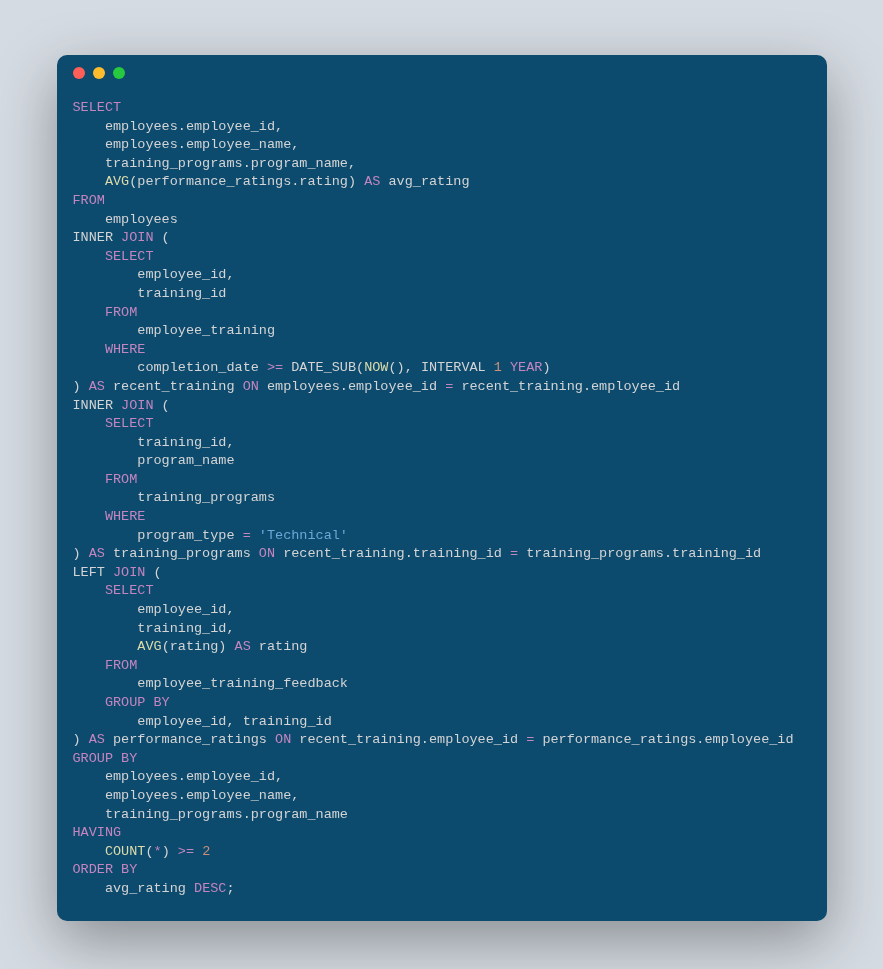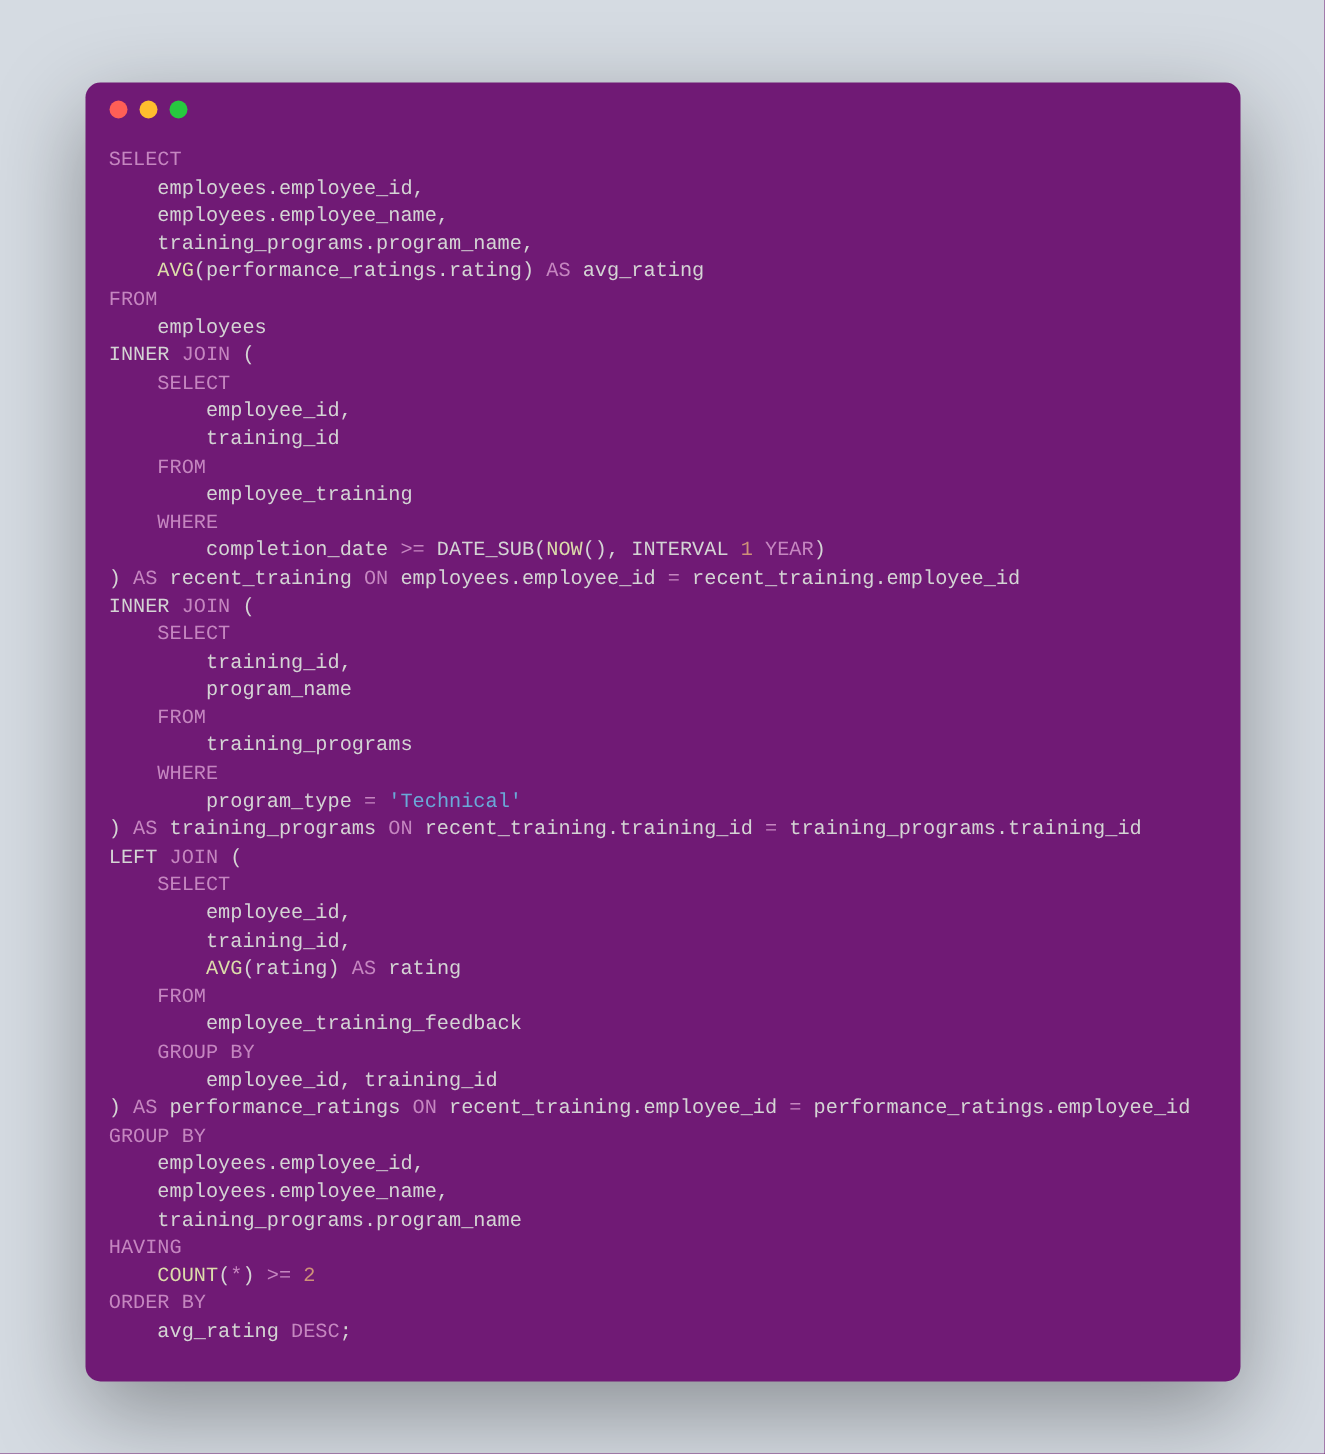--- a/index.html
+++ b/index.html
@@ -12,21 +12,21 @@
       width: 883px;
       height: 969px;
       display: flex;
       align-items: flex-start;
       justify-content: center;
       padding-top: 55px;
       font-family: 'SF Mono', 'Monaco', 'Consolas', 'Courier New', monospace;
     }
     .window {
       width: 770px;
-      background: #701a75;
+      background: #0c4a6e;
       border-radius: 10px;
       box-shadow: 0 20px 60px rgba(0,0,0,0.35);
       overflow: hidden;
     }
     .titlebar {
       height: 36px;
       display: flex;
       align-items: center;
       padding-left: 16px;
       gap: 8px;

